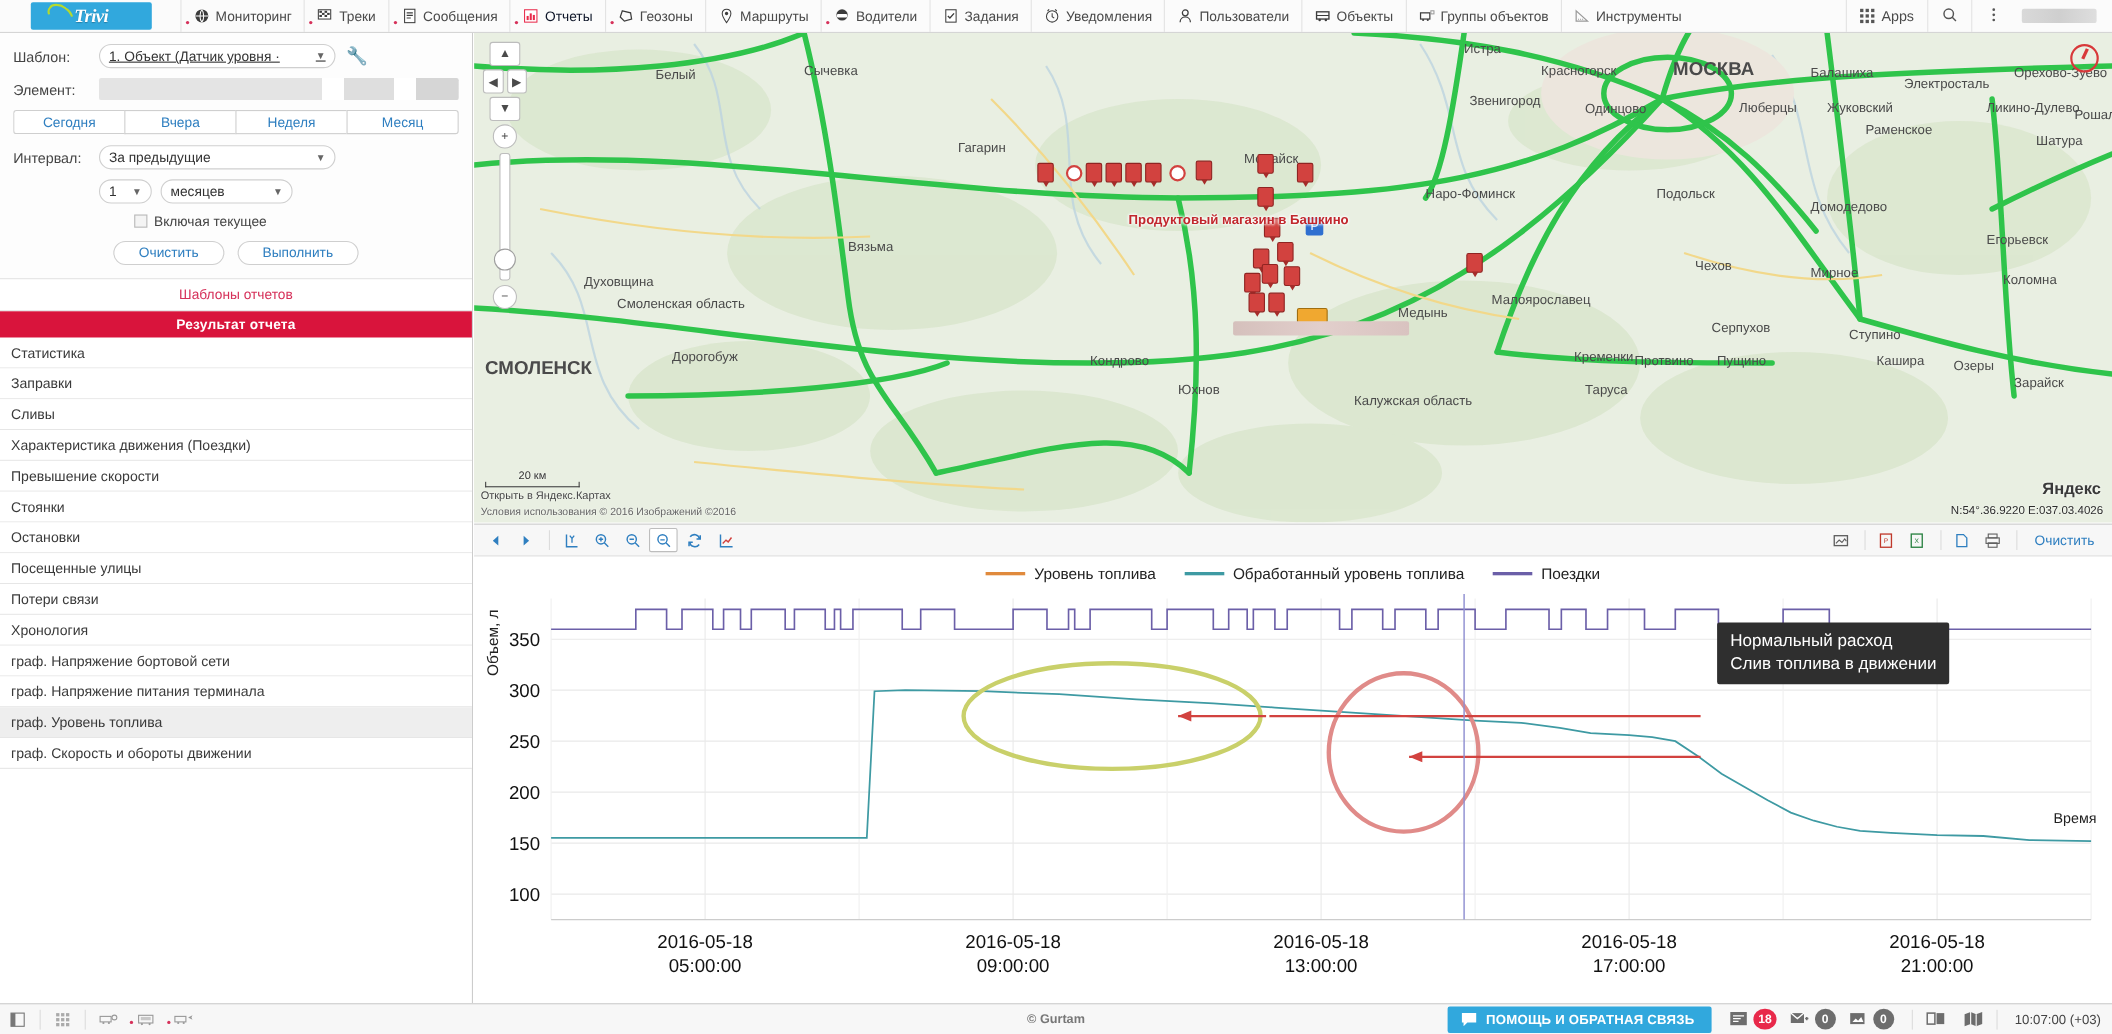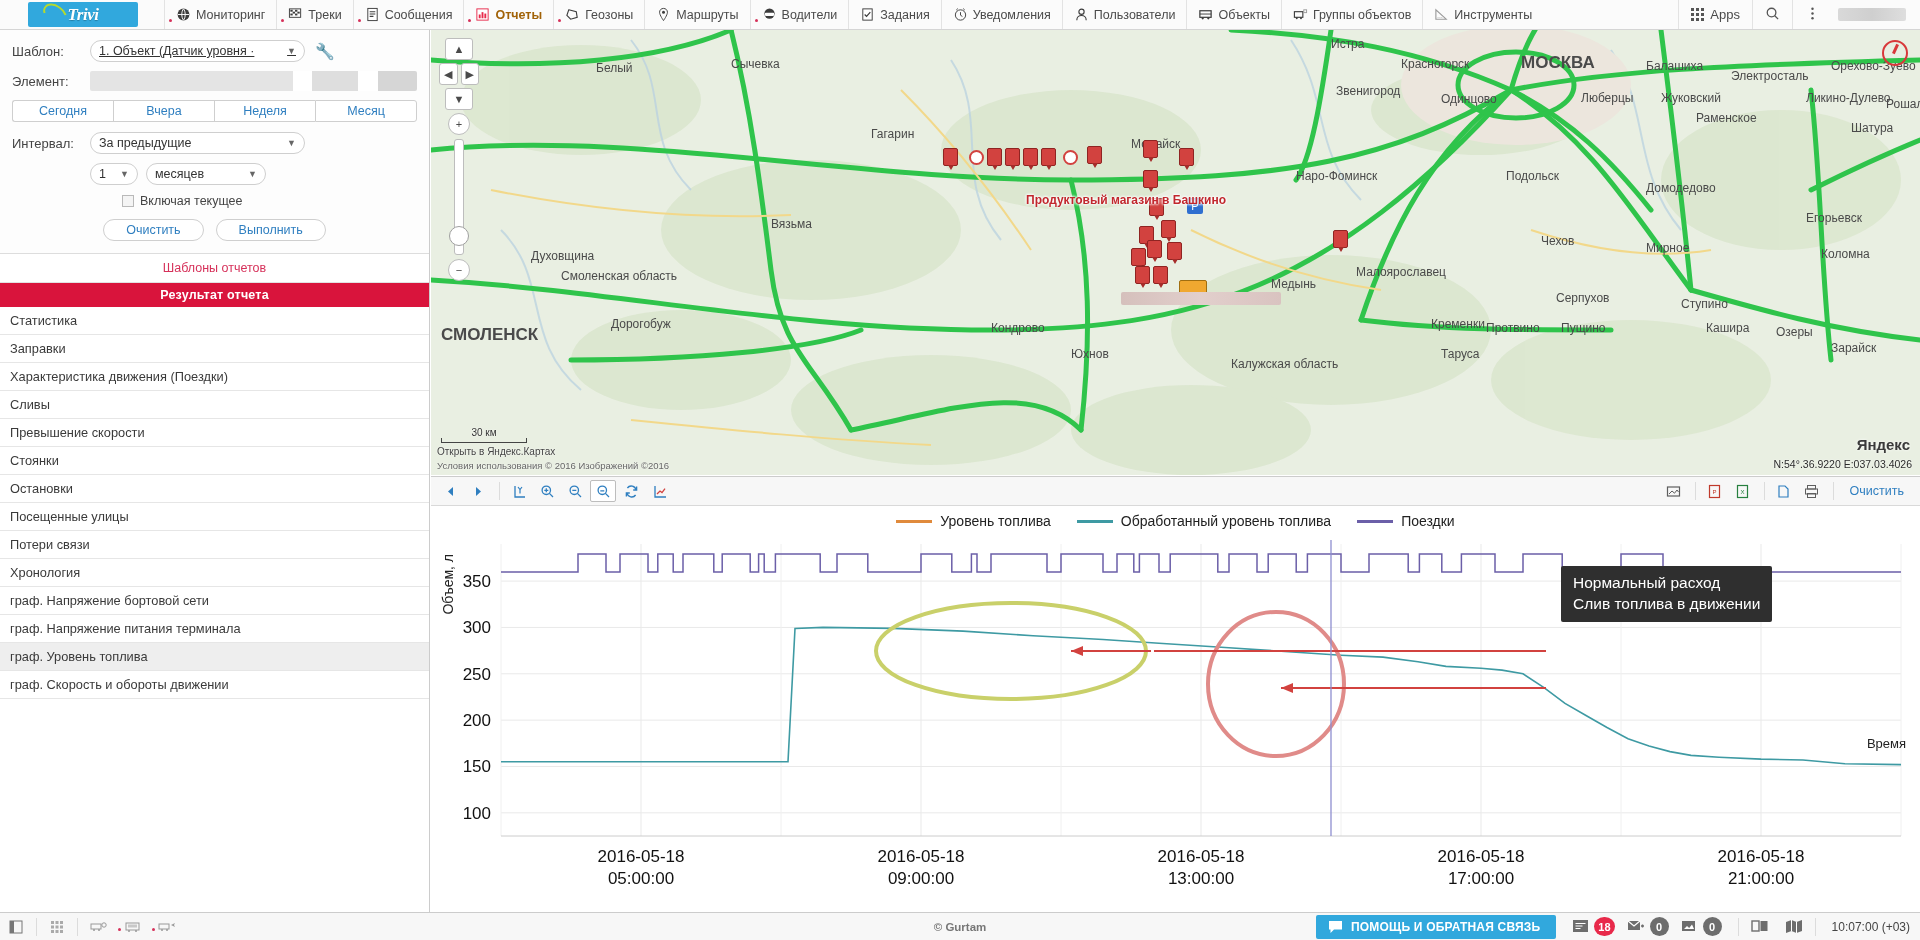--- a/index.html
+++ b/index.html
@@ -32,21 +32,21 @@
     border-right-color:transparent; border-bottom-color:transparent;
     transform:rotate(35deg);
   }
   .navgap{ width:26px; }
   .navitem{
     display:flex; align-items:center; gap:5px;
     padding:0 11px; border-left:1px solid #e3e3e3;
     color:#4a4a4a; white-space:nowrap; font-size:12.5px; cursor:pointer;
     position:relative;
   }
-  .navitem.active{ color:#a16207;font-weight:bold; }
+  .navitem.active{ color:#0f172a; }
   .navitem .dot{
     position:absolute; left:4px; bottom:7px;
     width:3px; height:3px; border-radius:50%; background:#d6315a;
   }
   .navicon{ width:15px; height:15px; display:inline-block; flex:none; }
   .navicon svg{ display:block; }
   #topright{ margin-left:auto; display:flex; align-items:stretch; }
   #topright .ti{
     display:flex; align-items:center; gap:6px; padding:0 12px;
     border-left:1px solid #e3e3e3; cursor:pointer; color:#4a4a4a;
@@ -489,22 +489,22 @@
       <div class="abtn">Выполнить</div>
     </div>
   </div>
 
   <div id="tplLink">Шаблоны отчетов</div>
   <div id="resultHdr">Результат отчета</div>
 
   <ul class="rlist" id="reportList">
       <li>Статистика</li>
       <li>Заправки</li>
+      <li>Сливы</li>
       <li>Характеристика движения (Поездки)</li>
-      <li>Сливы</li>
       <li>Превышение скорости</li>
       <li>Стоянки</li>
       <li>Остановки</li>
       <li>Посещенные улицы</li>
       <li>Потери связи</li>
       <li>Хронология</li>
       <li>граф. Напряжение бортовой сети</li>
       <li>граф. Напряжение питания терминала</li>
       <li class="sel">граф. Уровень топлива</li>
       <li>граф. Скорость и обороты движении</li>
@@ -694,21 +694,21 @@
     <div class="mbtn" style="border-radius:50%;width:22px;">+</div>
     <div id="zoomslider">
         <div class="knob"></div>
       </div>
     <div class="mbtn" style="border-radius:50%;width:22px;">−</div>
   </div>
 
   <div id="trafficIcon"></div>
 
   <div id="scalebar">
-    <div class="lab">30 км</div>
+    <div class="lab">20 км</div>
     <div class="bar"></div>
   </div>
   <div id="mapLink">Открыть в Яндекс.Картах</div>
   <div id="mapAttr">Условия использования  © 2016 Изображений ©2016</div>
   <div id="yandexLogo">Яндекс</div>
   <div id="coords">N:54°.36.9220   E:037.03.4026</div>
 </div>
 
 <div id="chartbar">
   <div class="tbtn">

